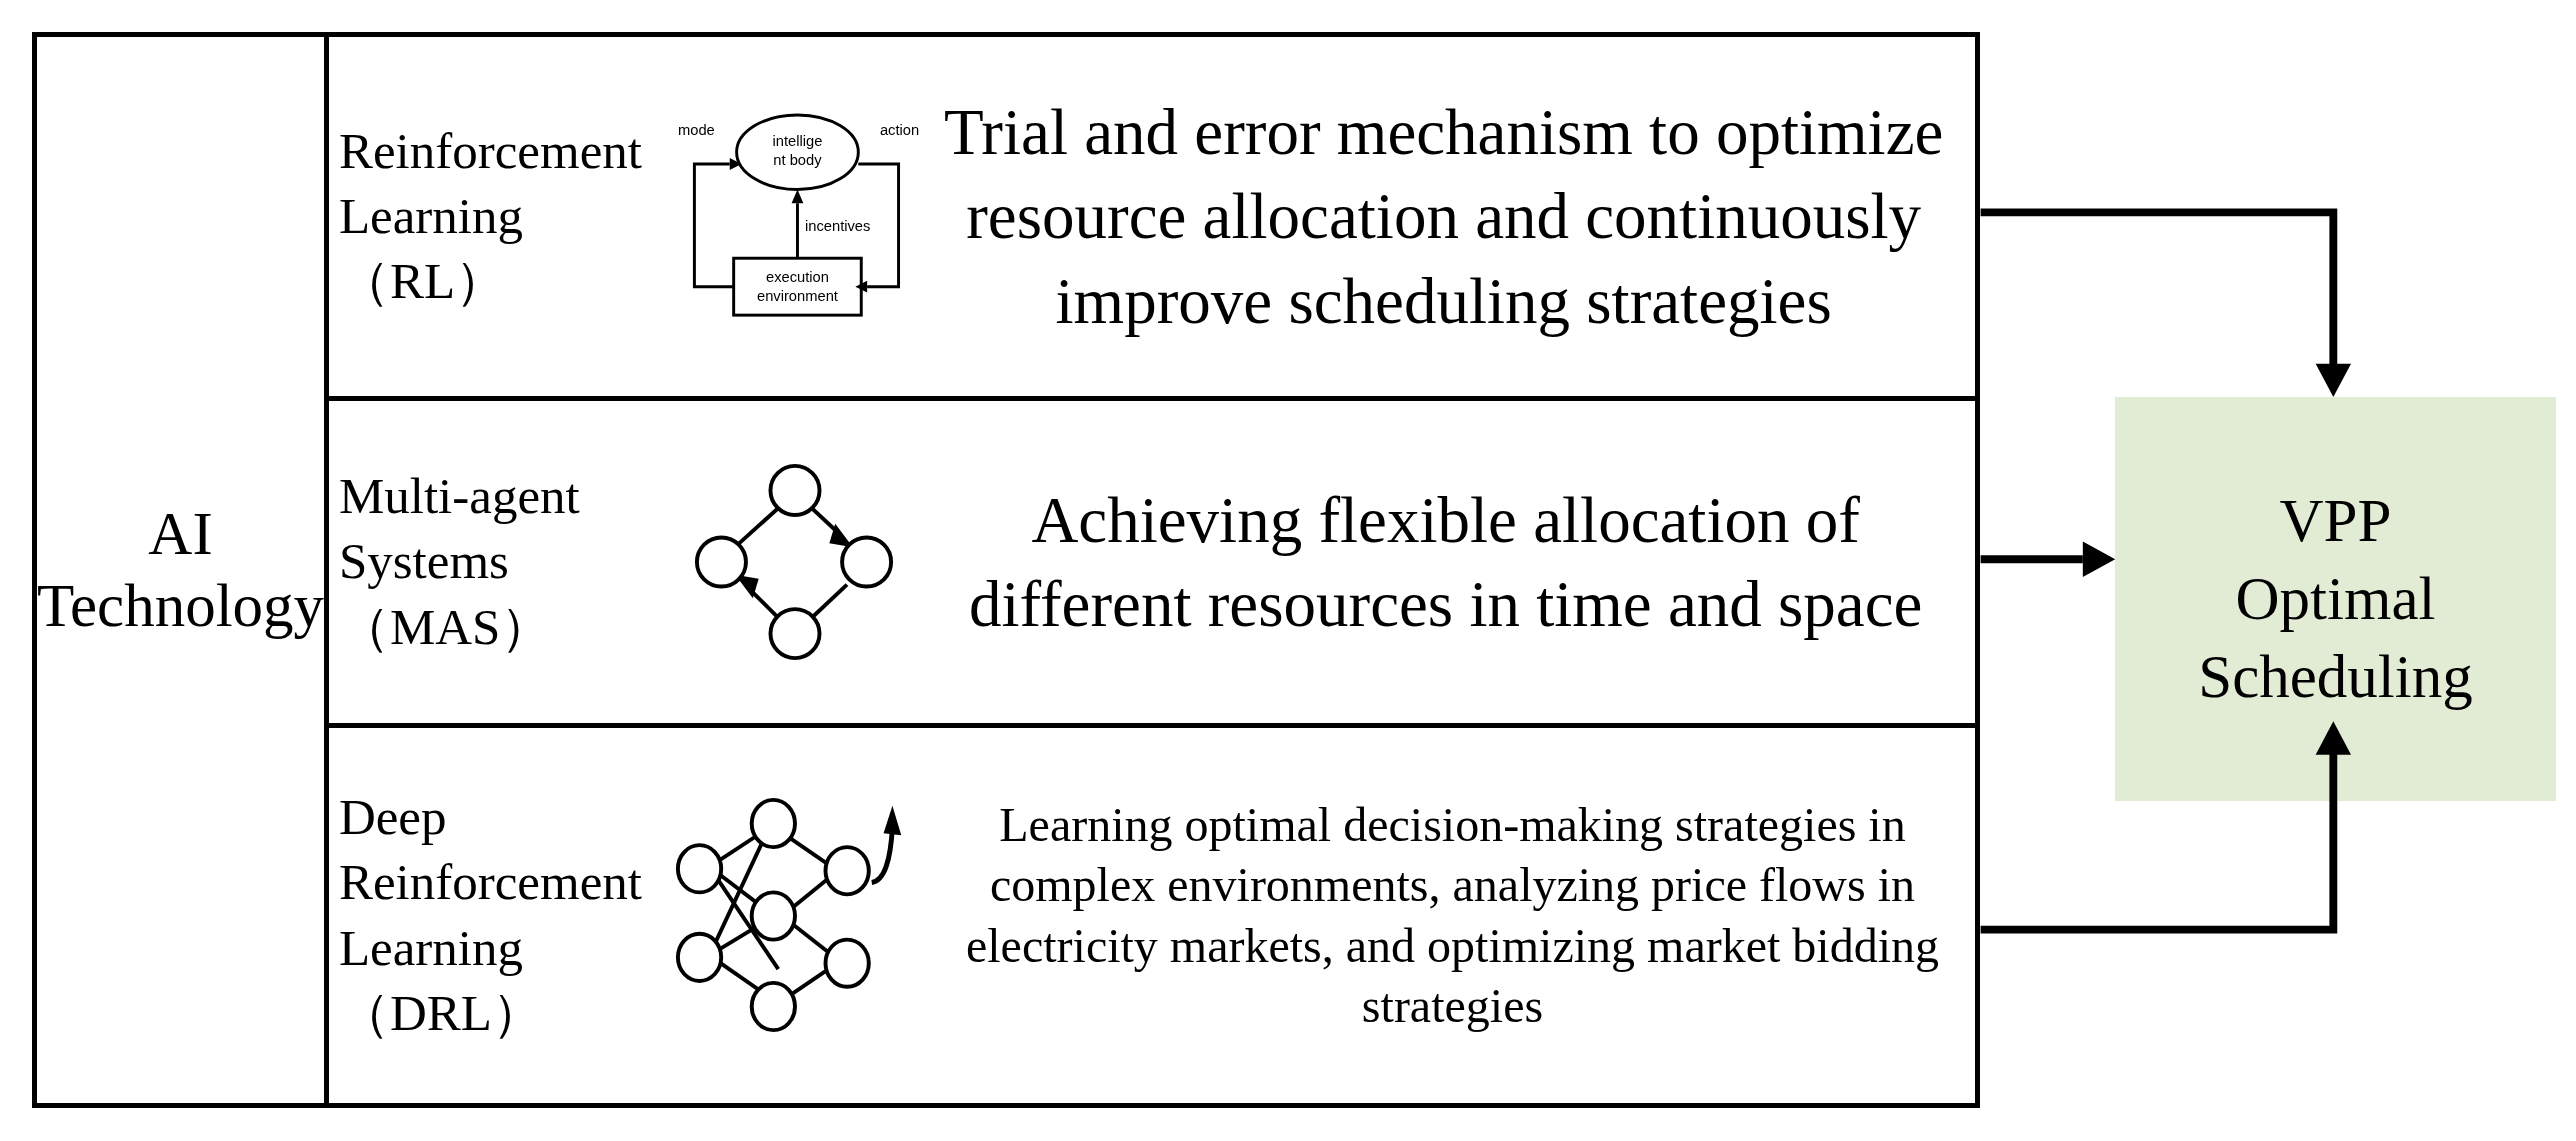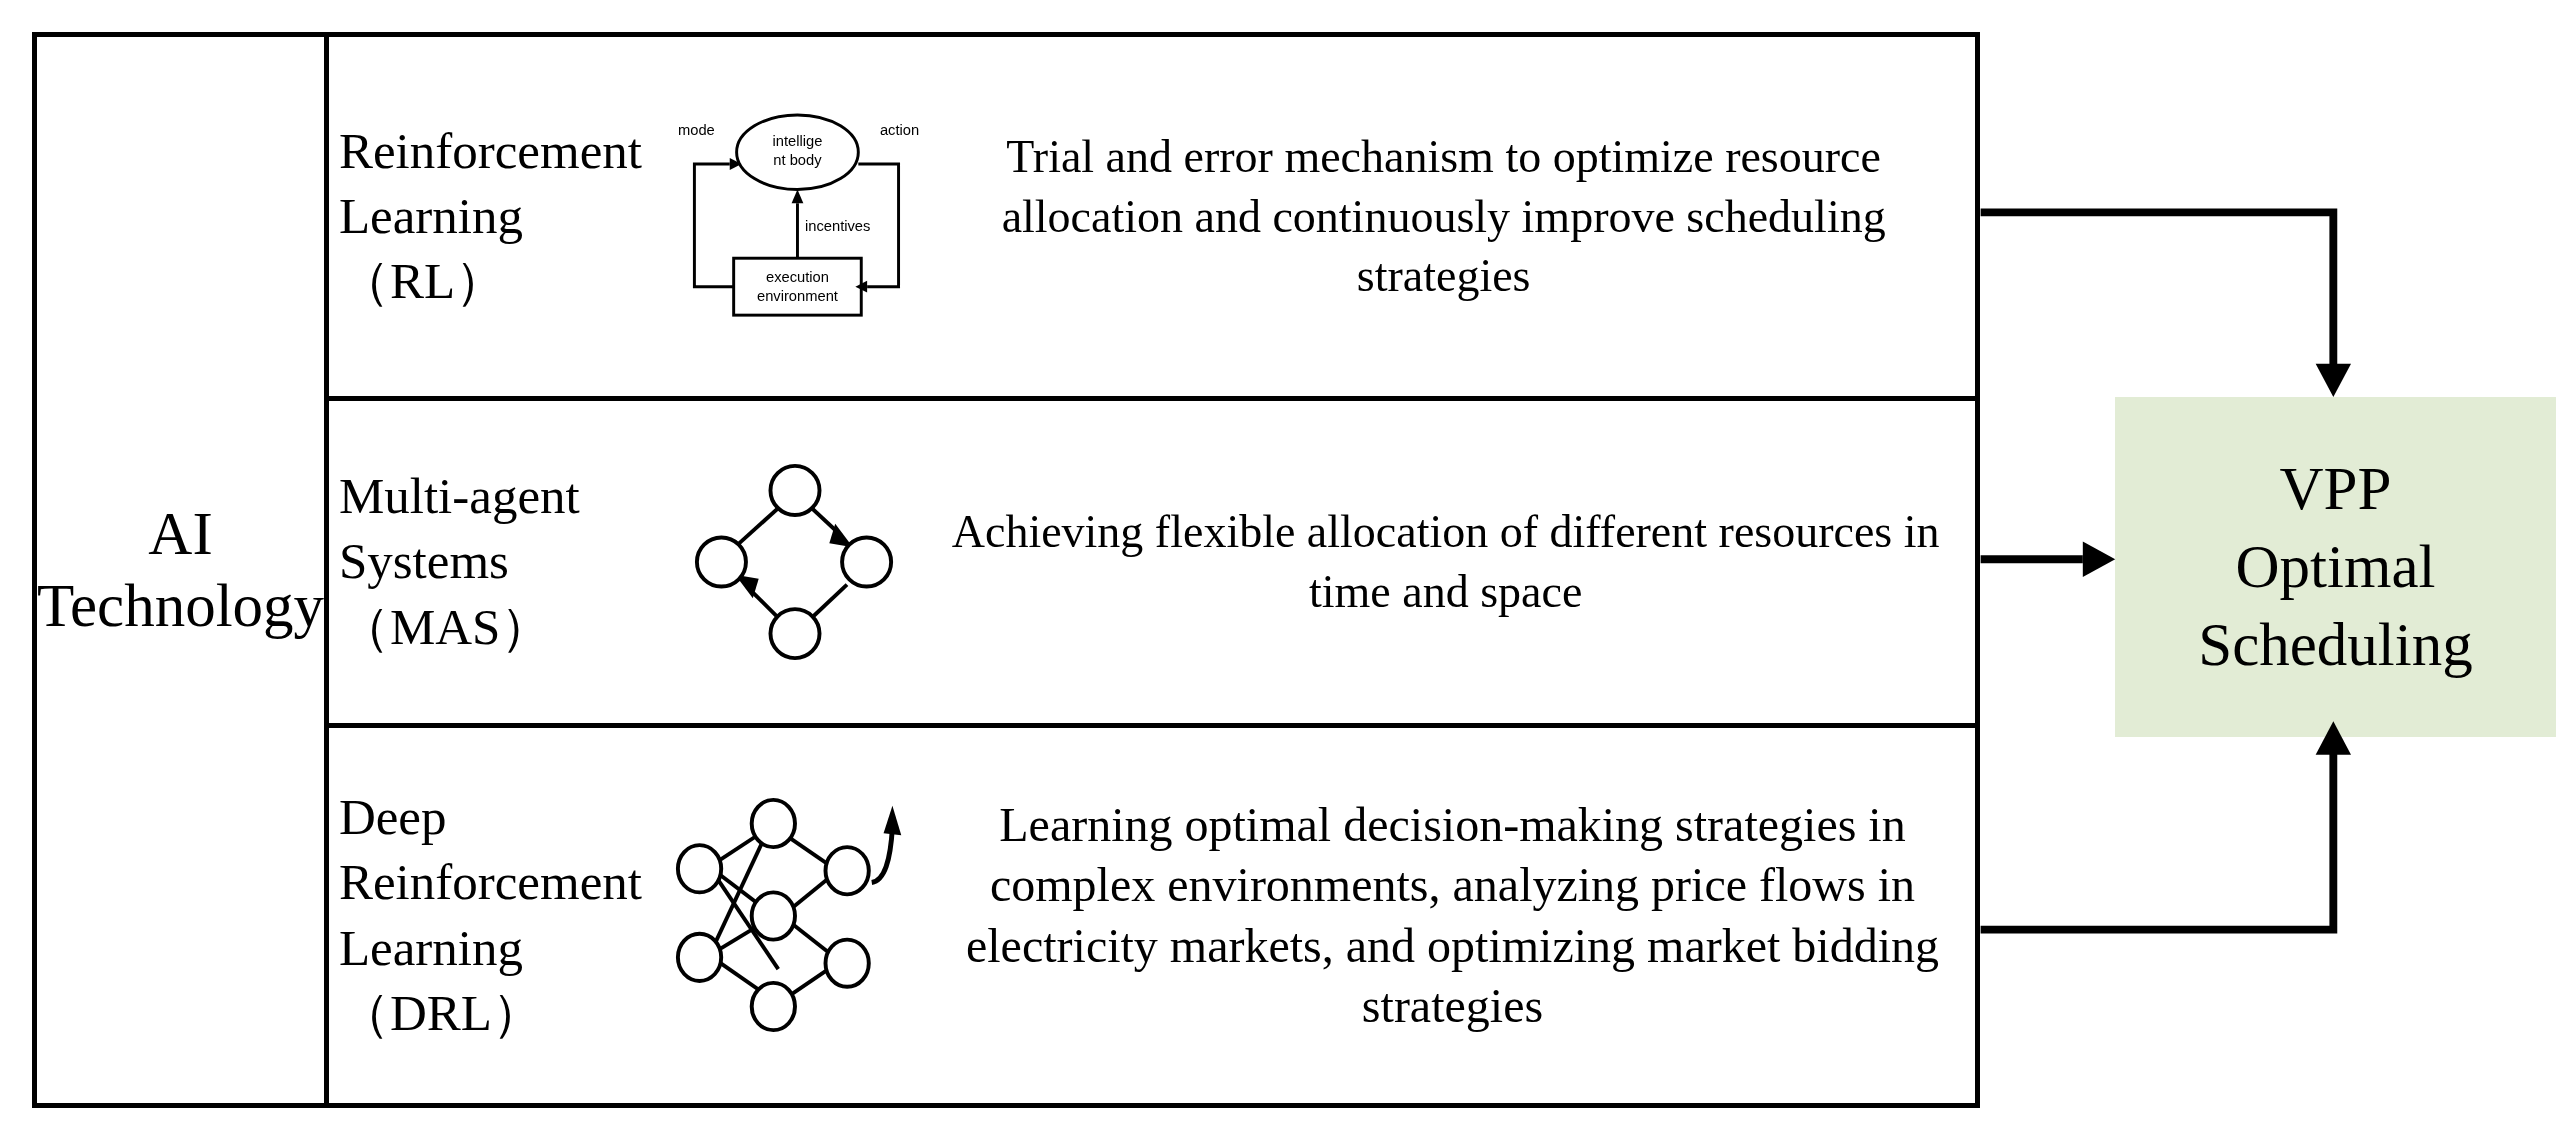--- a/index.html
+++ b/index.html
@@ -75,34 +75,34 @@
   .cell-icon {
     width: 285px;
     flex: 0 0 285px;
     display: flex;
     align-items: center;
     justify-content: center;
   }
   .cell-desc {
     flex: 1 1 auto;
     text-align: center;
-    font-size: 46px;
+    font-size: 65px;
     line-height: 1.30;
     padding: 0 25.5px 0 3.9px;
   }
   .row-drl .cell-desc { font-size: 48px; line-height: 1.26; padding-right: 11.8px; font-family: Liberation Serif, serif; }
   .row-rl  .cell-desc { padding-right: 29.5px; }
 
   
   .vpp-box {
     position: absolute;
     left: 2115px;
     top: 397px;
     width: 441px;
-    height: 340px;
+    height: 404px;
     background: #e2ecd5;
     display: flex;
     align-items: center;
     justify-content: center;
     text-align: center;
     font-size: 61px;
     line-height: 1.28;
     white-space: pre-line;
   }
 

